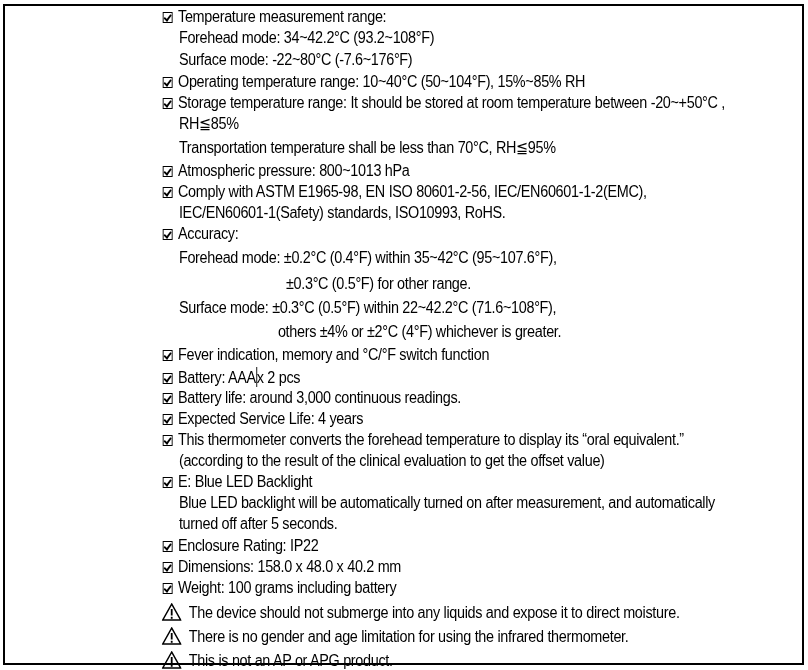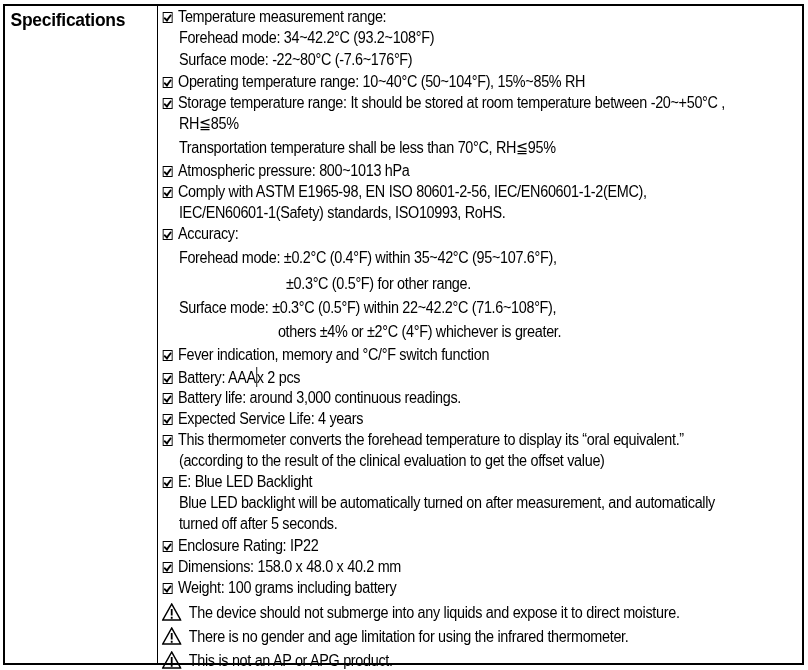--- a/index.html
+++ b/index.html
@@ -21,23 +21,20 @@
   .ind { padding-left:21px; }
   .ind2 { padding-left:140px; }
   .ind3 { padding-left:131px; }
   .warn { display:inline-block; width:22px; height:18px; vertical-align:-3px; margin:0 8px 0 2px; }
   .caret { display:inline-block; width:1px; height:20px; background:#000; vertical-align:-4px; }
 </style>
 </head>
 <body>
 
 <div class="tbl">
-  <div class="hdr">
-    <span>Specifications</span>
-  </div>
   <div class="body" id="spec-body">
       <div class="line" style="top: 1px;"><span class="cb"></span><span>Temperature measurement range:</span></div>
       <div class="line ind" style="top: 22px;"><span>Forehead mode: 34~42.2°C (93.2~108°F)</span></div>
       <div class="line ind" style="top: 44px;"><span>Surface mode: -22~80°C (-7.6~176°F)</span></div>
       <div class="line" style="top: 66px;"><span class="cb"></span><span>Operating temperature range: 10~40°C (50~104°F), 15%~85% RH</span></div>
       <div class="line" style="top: 87px;"><span class="cb"></span><span>Storage temperature range: It should be stored at room temperature between -20~+50°C ,</span></div>
       <div class="line ind" style="top: 108px;"><span>RH≦85%</span></div>
       <div class="line ind" style="top: 132px;"><span>Transportation temperature shall be less than 70°C, RH≦95%</span></div>
       <div class="line" style="top: 155px;"><span class="cb"></span><span>Atmospheric pressure: 800~1013 hPa</span></div>
       <div class="line" style="top: 176px;"><span class="cb"></span><span>Comply with ASTM E1965-98, EN ISO 80601-2-56, IEC/EN60601-1-2(EMC),</span></div>

